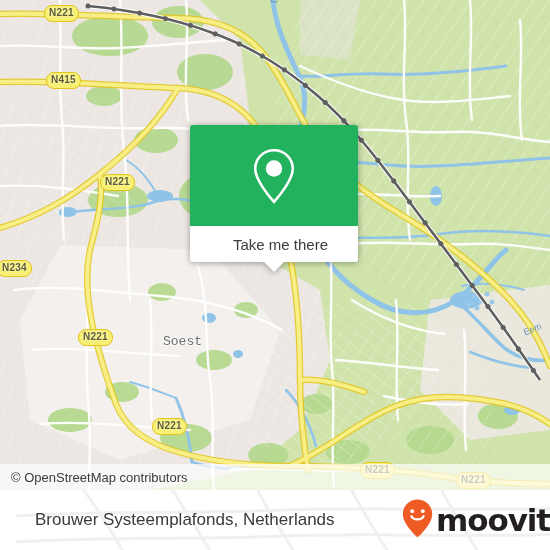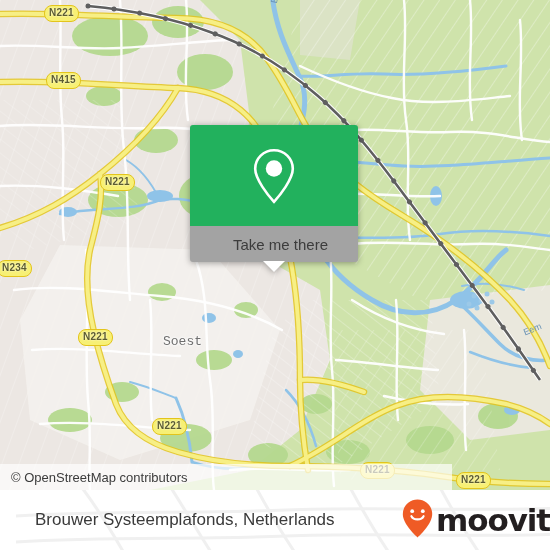--- a/index.html
+++ b/index.html
@@ -71,21 +71,21 @@
     font-size: 9px;
     white-space: nowrap;
     font-family: "Liberation Sans", sans-serif;
   }
 
   
   .attribution {
     position: absolute;
     left: 0;
     bottom: 0;
-    width: 452px;
+    width: 550px;
     height: 26px;
     background: rgba(255,255,255,0.68);
     display: flex;
     align-items: center;
   }
   .attribution span {
     padding-left: 11px;
     font-size: 13px;
     color: #3b3b3b;
     font-family: "Liberation Sans", sans-serif;
@@ -103,21 +103,21 @@
     height: 101px;
     border-radius: 3px 3px 0 0;
     display: flex;
     align-items: center;
     justify-content: center;
   }
   .popup-pin svg { display: block; }
   .popup-action {
     position: relative;
     height: 36px;
-    background: #a3a3a3;
+    background: #ffffff;
     border-radius: 0 0 3px 3px;
     display: flex;
     align-items: center;
     justify-content: center;
     color: #3c3c3c;
     font-size: 15px;
     font-family: "Liberation Sans", sans-serif;
     padding-left: 13px;
   }
   .popup-tail {

